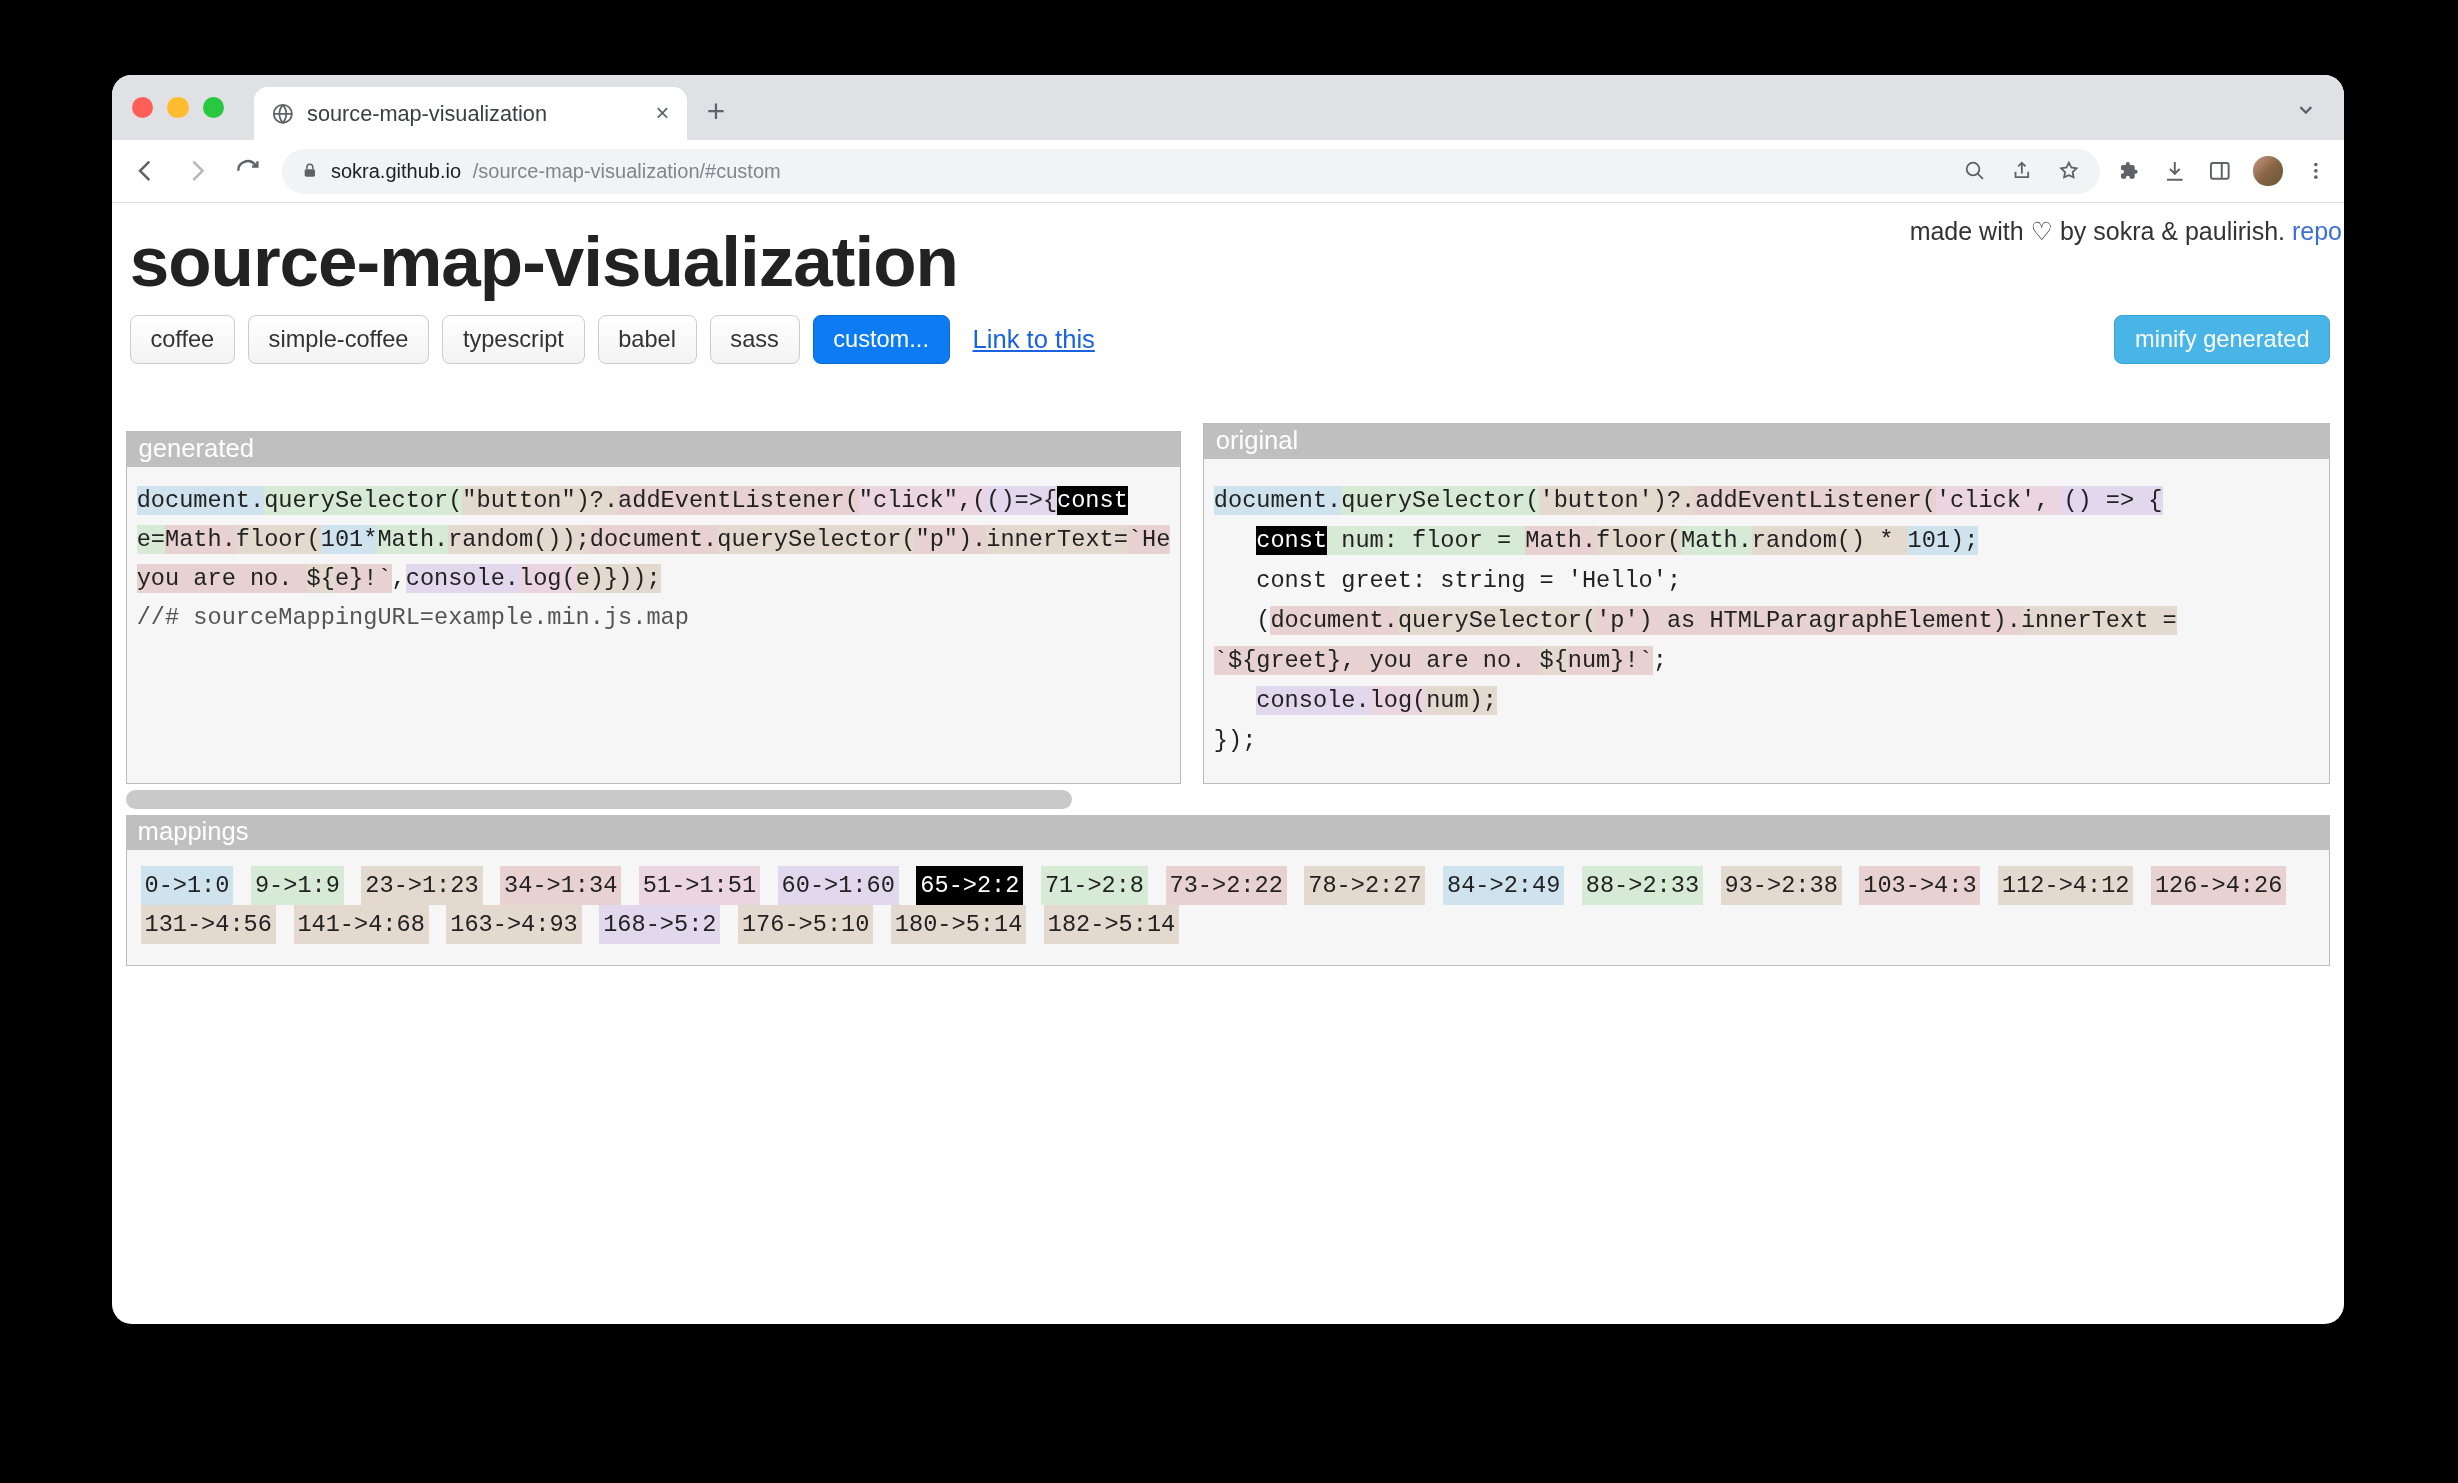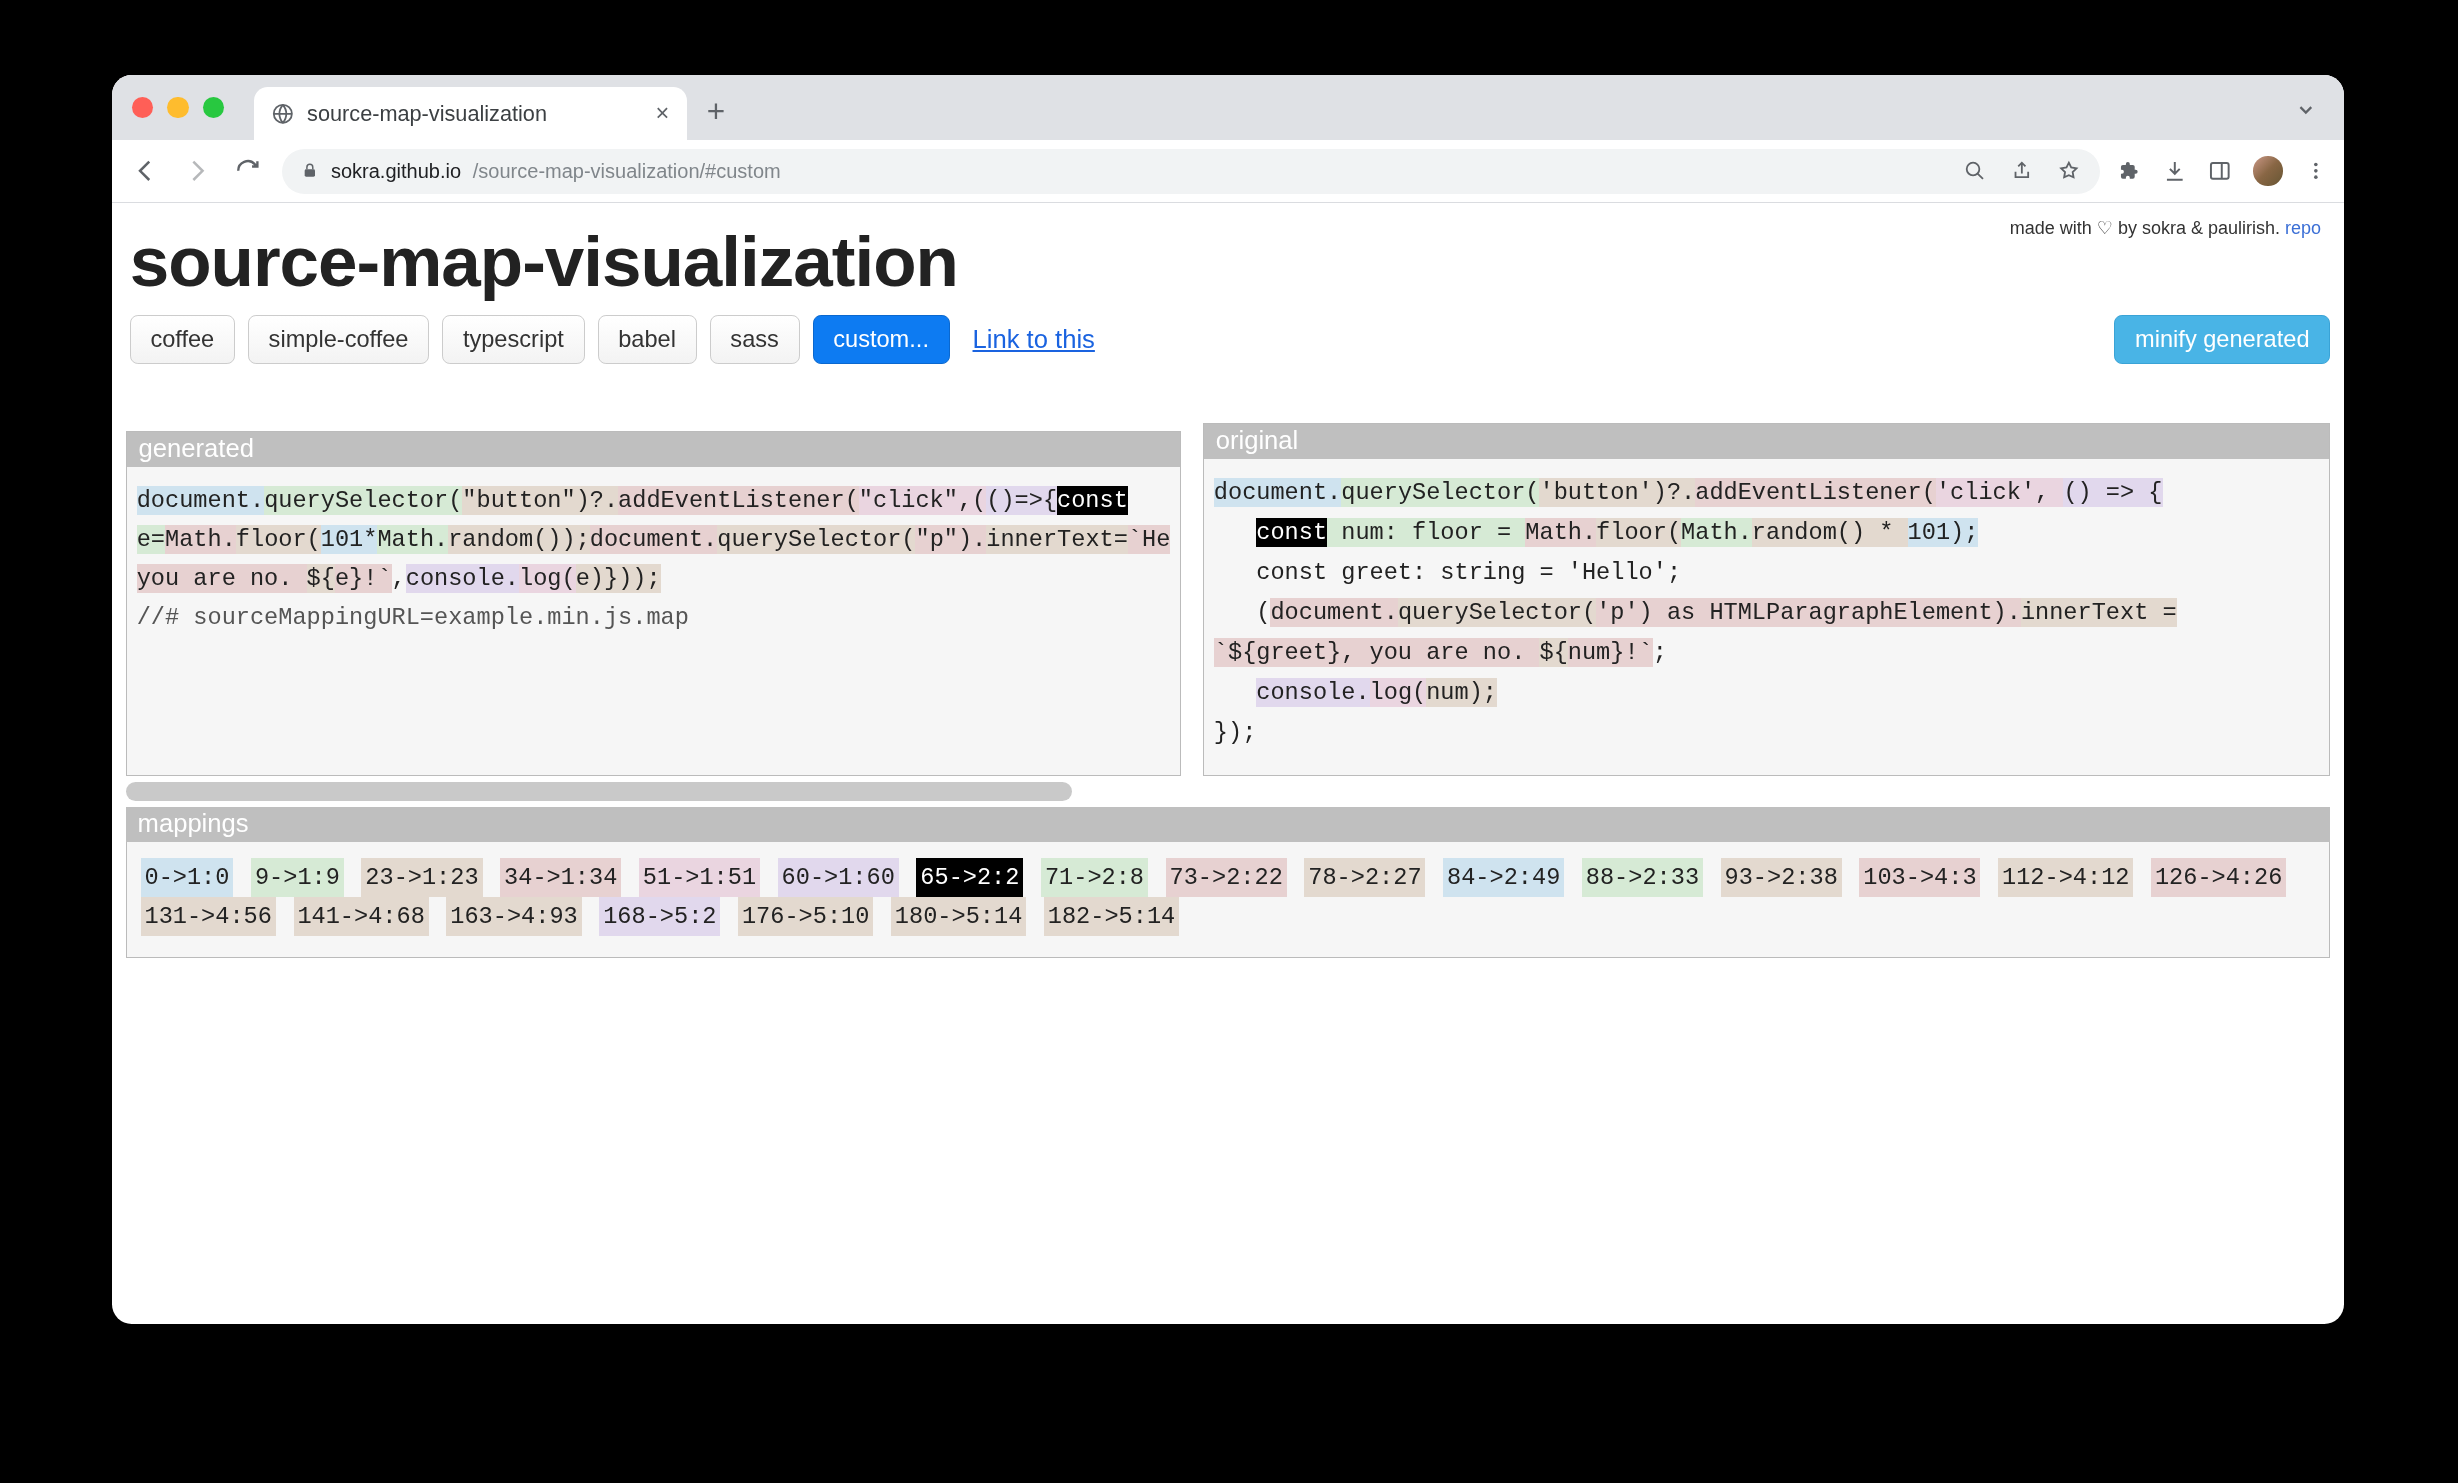--- a/index.html
+++ b/index.html
@@ -81,22 +81,22 @@
   .avatar{width:29.6px;height:29.6px;border-radius:50%;background:linear-gradient(135deg,#c98,#864,#653);}
 
   
   .page {
     flex:1;
     overflow:hidden;
     position:relative;
     padding: 0 13.8px 13.8px 13.8px;
   }
   .credits{
-    position:absolute; right:23px; top:13.8px;
-    font-size:18px; color:#333;
+    position:absolute; right:2px; top:13.8px;
+    font-size:25px; color:#333;
   }
   .credits .heart{font-family:serif;}
   .credits a{color:#3b6fd6; text-decoration:none;}
   h1.title{
     font-size:71px; font-weight:700; letter-spacing:-1px;
     margin:17.7px 0 13.8px 3.9px; color:#222;
     font-family: "Helvetica Neue", Helvetica, Arial, sans-serif;
   }
   .controls{display:flex; align-items:center; gap:13px; margin:0 0 59px 3.9px;}
   .btn{
@@ -107,21 +107,21 @@
   .btn.info{background:#49b4e6; border-color:#3aa3d6; color:#fff;}
   .linklike{color:#1a63e0; font-size:25.6px; margin-left:9.9px;}
   .spacer{flex:1;}
 
   .panes{display:flex; gap:21.7px; width: 100%;}
   .pane{
     border:1px solid #bbb; background:#f6f6f6;
     display:flex; flex-direction:column;
   }
   .pane.gen{flex:0 0 1044px;margin-top:8px;}
-  .pane.orig{flex:1;}
+  .pane.orig{flex:1;gap:8px;}
   .pane .head{
     background:#bfbfbf; color:#fff; font-size:25.6px;
     padding:2px 11.8px 3.9px;
   }
   .code{
     font-family: Menlo, Consolas, "Liberation Mono", monospace;
     font-size:23.6px; line-height:39px;
     padding:13.8px 9.9px 21.7px;
     color:#222;
     white-space:normal;

